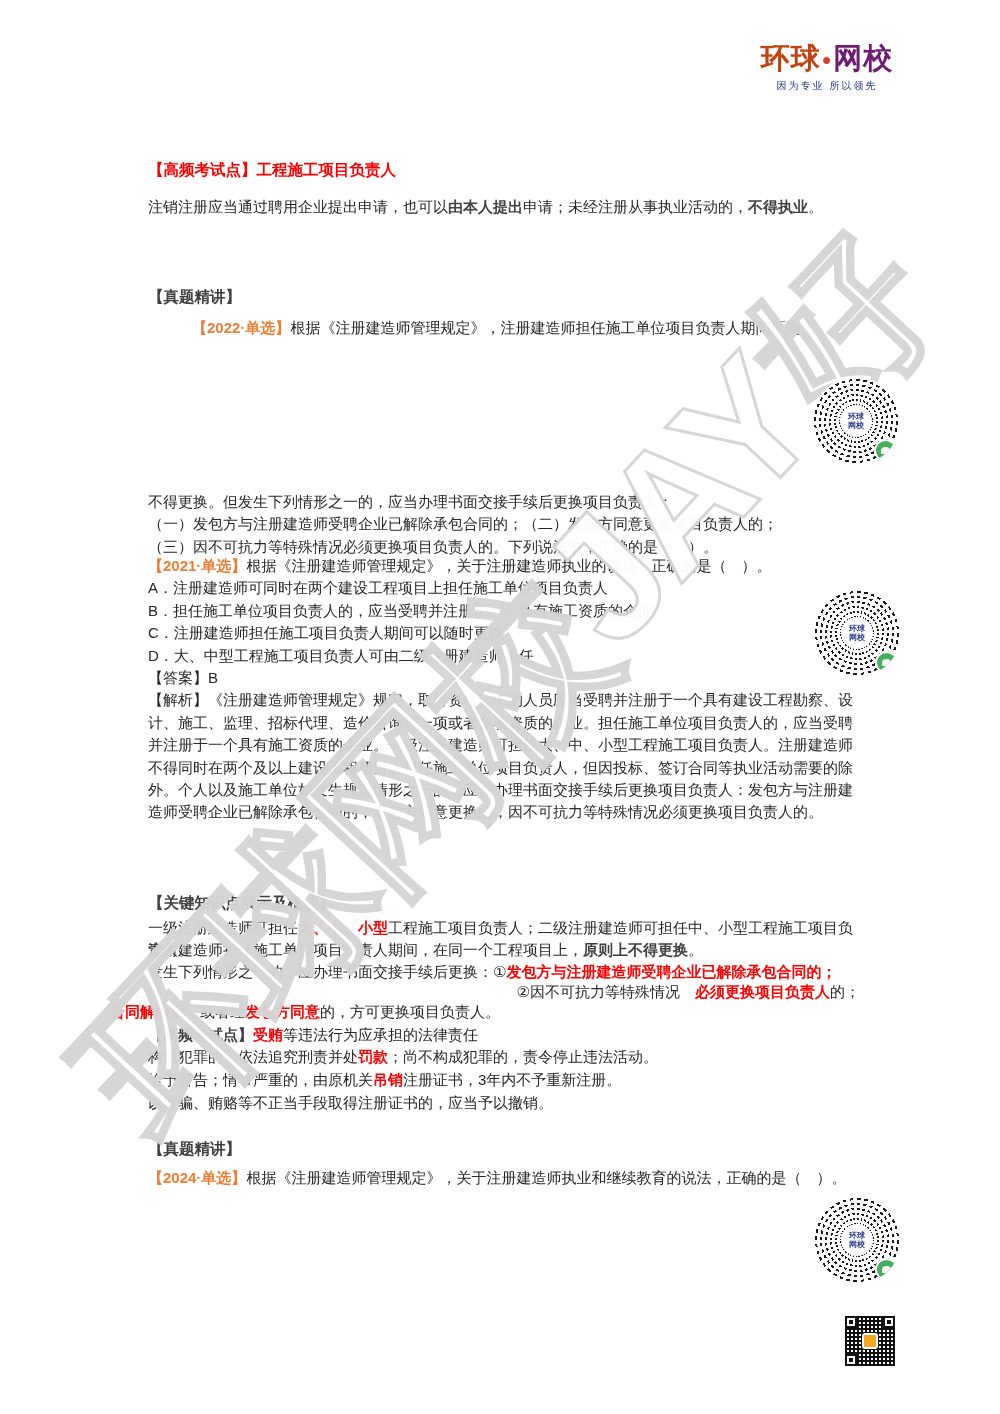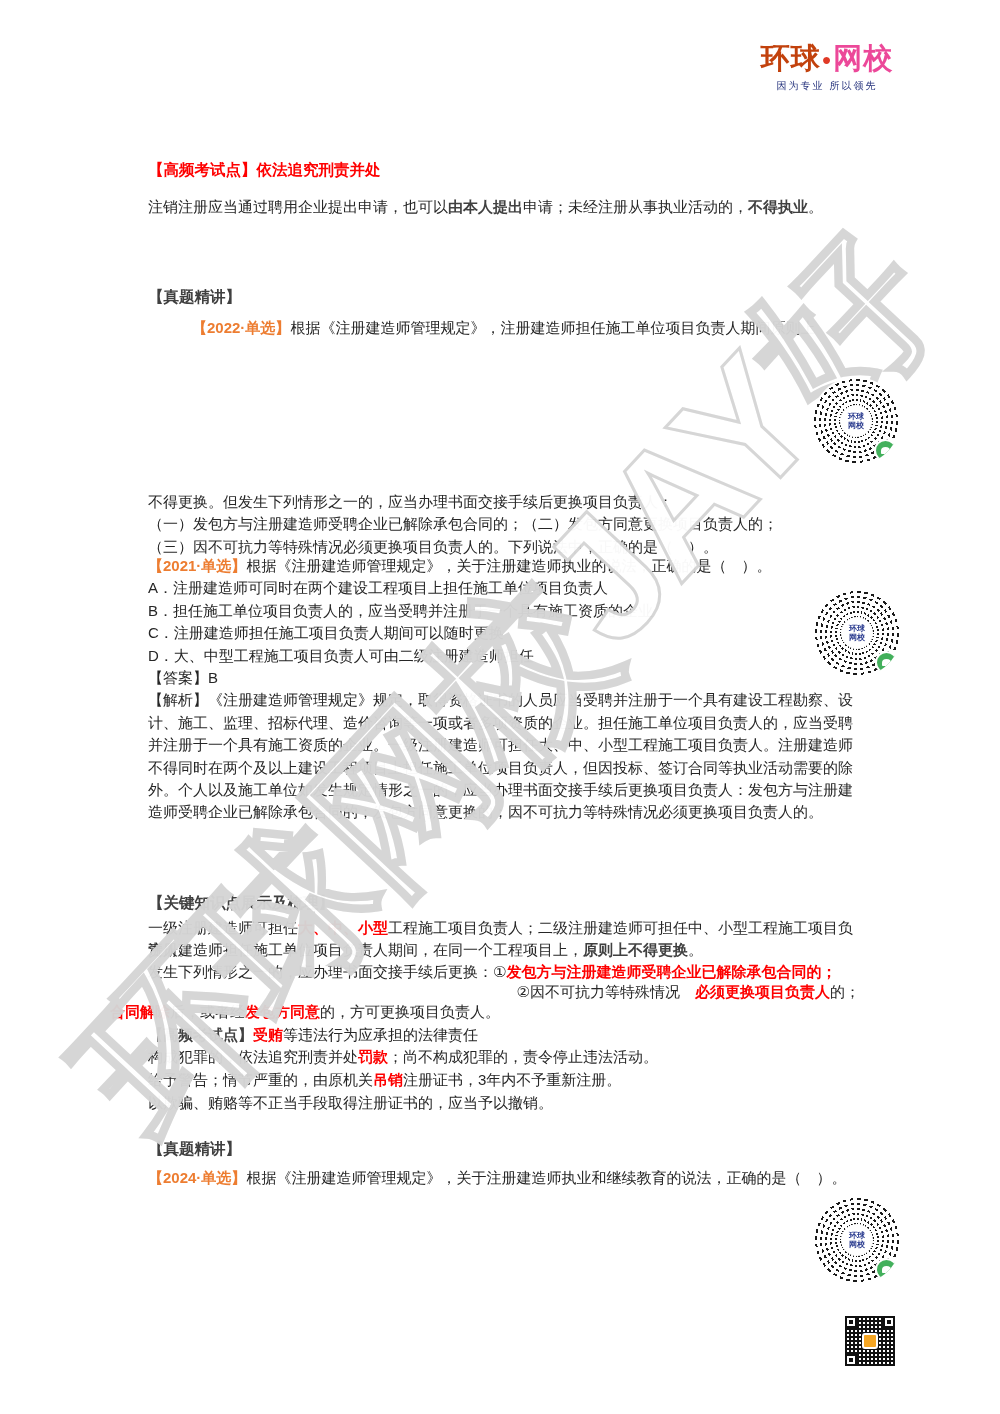--- a/index.html
+++ b/index.html
@@ -12,21 +12,21 @@
   .blue{color:#404040;font-weight:bold;font-family:Liberation Serif, serif;}
   .orange{color:#ed7d31;font-weight:bold;}
   .hd{font-size:15.5px;font-weight:bold;}
   .right{text-align:right;}
 
   
   .logo{left:742px;top:42px;width:170px;text-align:center;z-index:2;}
   .logo .brand{font-size:29px;font-weight:bold;letter-spacing:1px;line-height:32px;}
   .logo .brand .b-red{color:#c2410c;}
   .logo .brand .b-dot{color:#e03a26;font-size:16px;vertical-align:middle;padding:0 1px;}
-  .logo .brand .b-blue{color:#ec4899;}
+  .logo .brand .b-blue{color:#701a75;}
   .logo .tagline{font-size:10px;color:#26337d;letter-spacing:2px;margin-top:3px;}
 
   
   .wm{left:-110px;top:570px;width:1230px;height:230px;z-index:5;pointer-events:none;
       transform:rotate(-47deg);font-size:172px;line-height:230px;font-weight:bold;text-align:center;
       color:#ffffff;-webkit-text-stroke:3px #d5d5d5;opacity:.97;white-space:nowrap;letter-spacing:-4px;}
 
   
   .qrc{position:absolute;width:88px;height:88px;border-radius:50%;z-index:10;overflow:hidden;
        background:
@@ -55,21 +55,21 @@
 
 <div class="page">
 
   <div class="abs logo">
     <div class="brand">
       <span class="b-red">环球</span><span class="b-dot">●</span><span class="b-blue">网校</span>
     </div>
     <div class="tagline">因为专业 所以领先</div>
   </div>
 
-  <div class="abs hd red" style="left:148px;top:160px;">【高频考试点】依法追究刑责并处</div>
+  <div class="abs hd red" style="left:148px;top:160px;">【高频考试点】工程施工项目负责人</div>
 
   <div class="abs t" style="left:148px;top:196px;width:712px;">
     <span>注销注册应当通过聘用企业提出申请，也可以</span><span class="blue">由本人提出</span><span>申请；未经注册从事执业活动的，</span><span class="blue">不得执业</span><span>。</span>
   </div>
 
   <div class="abs hd blue" style="left:148px;top:287px;">【真题精讲】</div>
 
   <div class="abs t" style="left:148px;top:317px;width:712px;margin-left:44px;">
     <span class="orange">【2022·单选】</span><span>根据《注册建造师管理规定》，注册建造师担任施工单位项目负责人期间原则上</span>
   </div>

